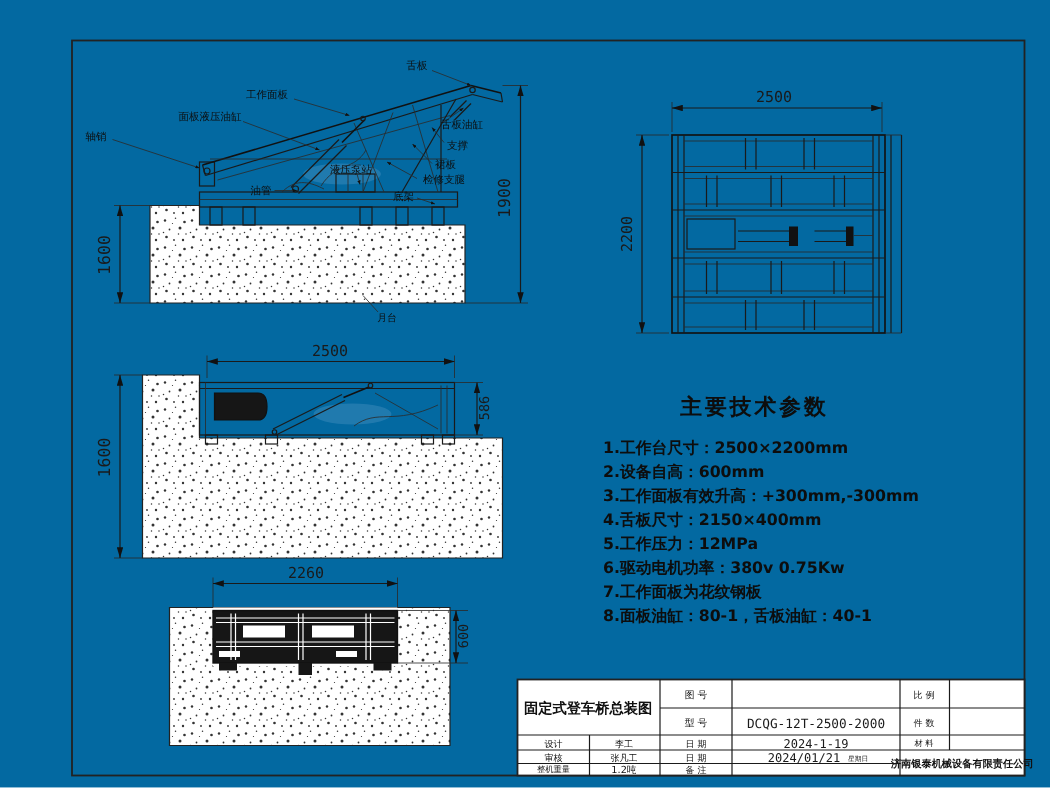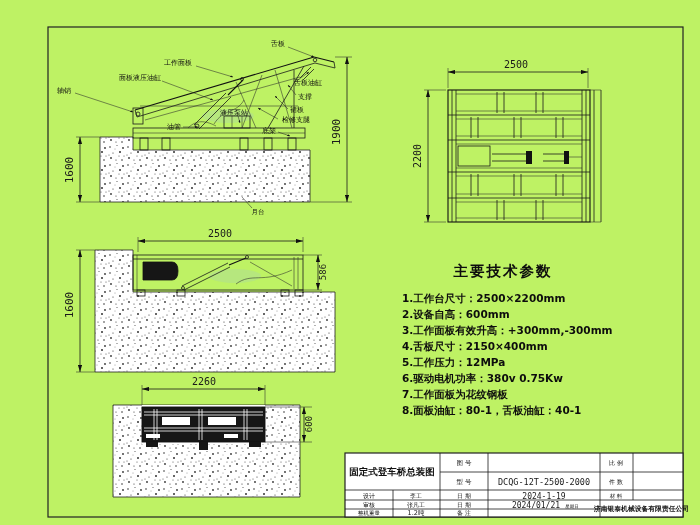--- a/index.html
+++ b/index.html
@@ -1,16 +1,16 @@
 <!DOCTYPE html>
 <html><head>
 <meta charset="utf-8">
 <style>
   html,body{margin:0;padding:0;background:#fff;}
-  #canvas{position:relative;width:700px;height:525px;background:#bef264;overflow:hidden;
+  #canvas{position:relative;width:700px;height:525px;background:#0369a1;overflow:hidden;
           font-family:"DejaVu Sans","Liberation Sans",sans-serif;}
   svg{position:absolute;left:0;top:0;}
   svg text{font-family:"DejaVu Sans","Liberation Sans",sans-serif;fill:#0d0d0d;}
   svg text.dim{font-family:"DejaVu Sans Mono","Liberation Mono",monospace;fill:#1a1a1a;}
   svg text.lbl{font-size:7px;}
   svg text.cell{fill:#111;}
   .ln{stroke:#1a1a1a;stroke-width:0.8;fill:none;}
   .thin{stroke:#2a2a2a;stroke-width:0.55;fill:none;}
   .thick{stroke:#111;stroke-width:1.1;fill:none;}
   .wht{stroke:#fff;stroke-width:0.8;fill:none;}

